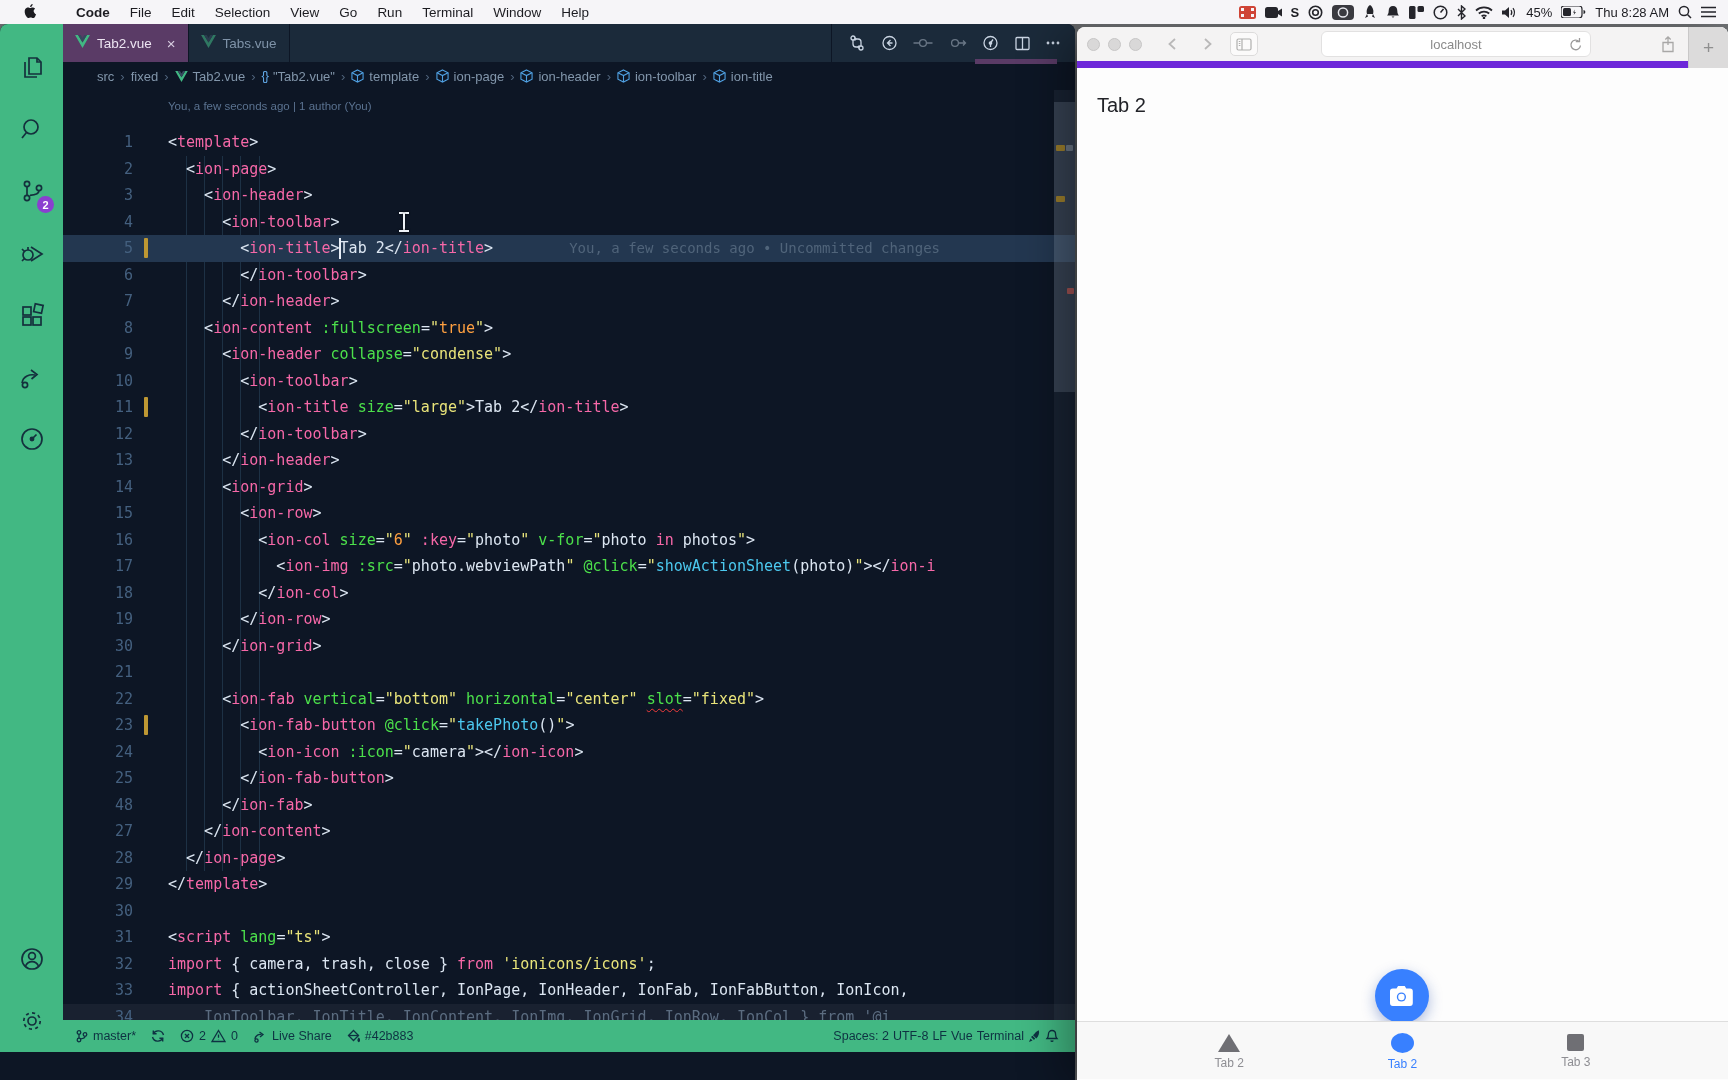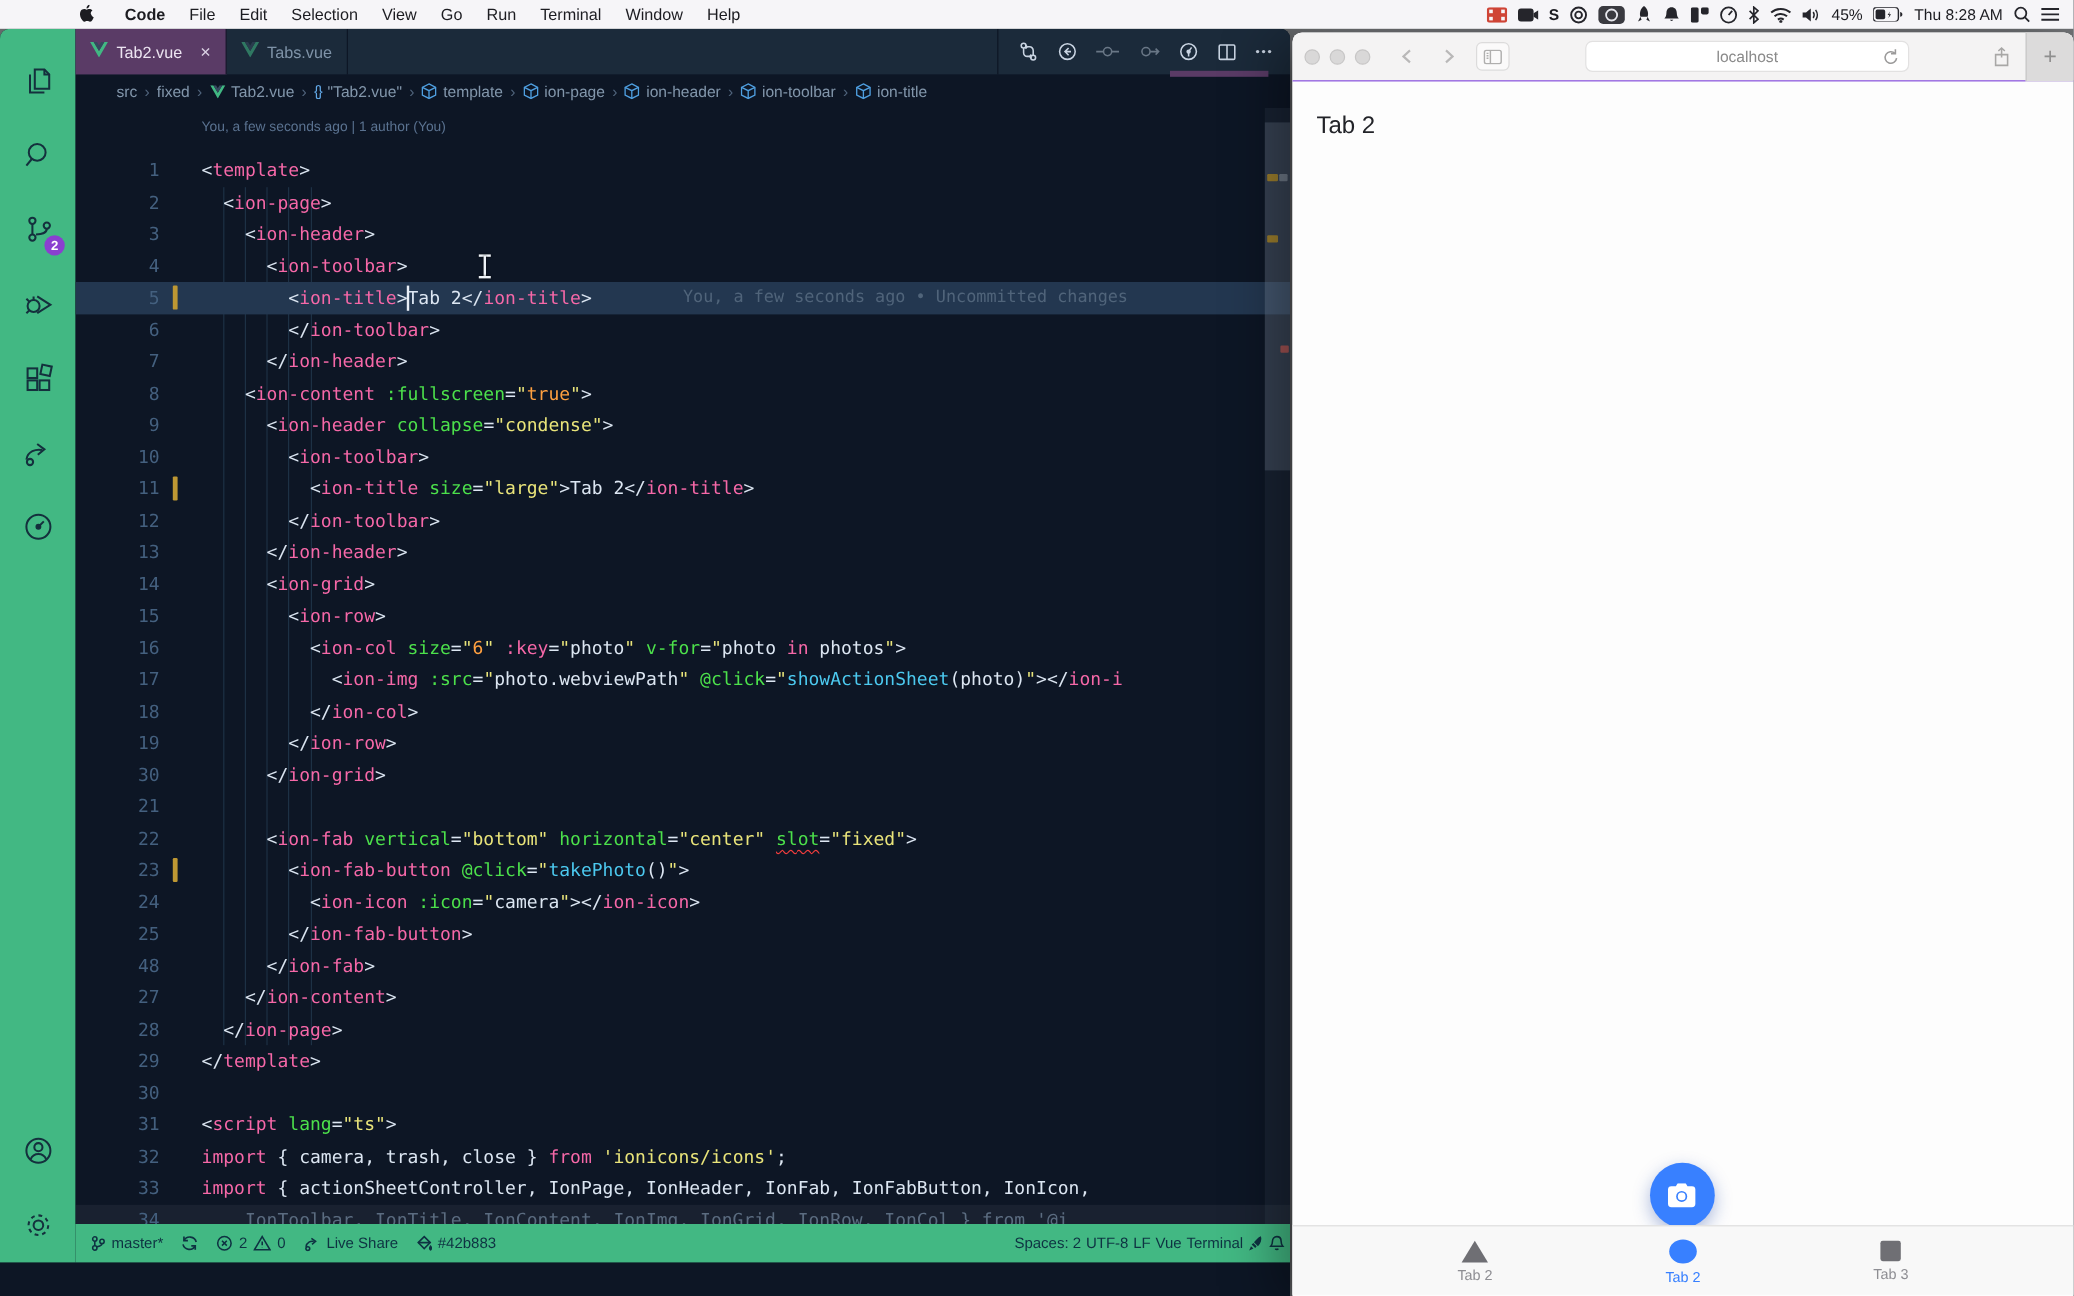--- a/index.html
+++ b/index.html
@@ -2,21 +2,21 @@
 <html><head>
 <meta charset="utf-8">
 <style>
   * { margin:0; padding:0; box-sizing:border-box; }
   html,body { width:1728px; height:1080px; overflow:hidden; font-family:"Liberation Sans",sans-serif; }
   .desktop { position:relative; width:1728px; height:1080px; background:#6f7174; cursor:default; }
 
   
   .menubar { position:absolute; left:0; top:0; width:1728px; height:24px; background:#f6f5f8;
              display:flex; align-items:center; font-size:13.5px; color:#1c1c21; z-index:50; }
-  .mb-left { display:flex; align-items:center; gap:4px; padding-left:14px;margin-left:42px; }
+  .mb-left { display:flex; align-items:center; gap:18px; padding-left:14px; }
   .mb-apple { padding:0 10px; display:flex; align-items:center; }
   .mb-item { padding:0 10px; }
   .mb-item.strong { font-weight:bold; }
   .mb-right { margin-left:auto; display:flex; align-items:center; gap:9px; padding-right:12px; }
   .mb-ico { display:flex; align-items:center; justify-content:center; }
   .mb-text { font-size:13px; color:#1c1c21; }
   .mb-sname { font-weight:bold; font-size:13px; }
   .mb-activebox { background:#3a3a40; border-radius:4px; padding:1px 4px; display:flex; align-items:center; }
 
   
@@ -72,27 +72,27 @@
   .vscroll { position:absolute; right:0; top:0; width:21px; height:100%; background:rgba(90,105,125,.15); }
   .vslider { position:absolute; right:0; top:12px; width:21px; height:290px; background:rgba(145,158,178,.25); }
   .ovmark { position:absolute; border-radius:1px; }
   .mouse-ibeam { position:absolute; left:334px; top:121px; width:14px; height:22px; pointer-events:none; z-index:5; }
   .mouse-ibeam .stem { position:absolute; left:6px; top:2px; width:2px; height:18px; background:#eef3f8; box-shadow:0 0 2px rgba(0,0,0,.8); }
   .mouse-ibeam .serif { position:absolute; width:10px; height:2px; left:2px; background:#eef3f8; box-shadow:0 0 2px rgba(0,0,0,.8); }
   .serif.top{ top:1px; } .serif.bot{ bottom:1px; }
 
   .statusbar { height:32px; background:#42b883; display:flex; align-items:center; font-size:12.5px; color:#0e3242; }
   .sb-left { display:flex; align-items:center; gap:15px; padding-left:12px; }
-  .sb-right { margin-left:auto; display:flex; align-items:center; gap:4px; padding-right:4px; }
+  .sb-right { margin-left:auto; display:flex; align-items:center; gap:4px; padding-right:16px; }
   .sb-item { display:flex; align-items:center; gap:5px; }
 
   
   .safari { position:absolute; left:1077px; top:27px; width:651px; height:1053px; border-radius:8px 8px 0 0;
             overflow:hidden; background:#fdfdfd; box-shadow:-14px 6px 44px rgba(0,0,0,.35); }
-  .saf-toolbar { height:41px; background:#f4f3f3; border-bottom:1px solid #6d28d9; display:flex; align-items:center; padding:0 10px; gap:8px; position:relative; }
+  .saf-toolbar { height:41px; background:#f4f3f3; border-bottom:7px solid #6d28d9; display:flex; align-items:center; padding:0 10px; gap:8px; position:relative; }
   .saf-lights { display:flex; gap:8px; margin-right:8px; }
   .saf-light { width:13px; height:13px; border-radius:50%; background:#d9d8d8; border:1px solid #c7c6c6; }
   .saf-btn { width:28px; height:24px; border:1px solid #dcdbdb; background:#fbfafa; border-radius:5px; display:flex; align-items:center; justify-content:center; }
   .saf-btn.noborder { border:none; background:none; }
   .saf-addr { flex:1; max-width:270px; margin:0 auto; height:26px; background:#ffffff; border:1px solid #e2e1e1; border-radius:6px;
               display:flex; align-items:center; justify-content:center; position:relative; font-size:13px; color:#8a8a8a; }
   .saf-reload { position:absolute; right:7px; top:5px; }
   .saf-newtab-tile { position:absolute; right:0; top:0; width:40px; height:41px; background:#dcdbdb; border-left:1px solid #c9c8c8;
                      display:flex; align-items:center; justify-content:center; font-size:19px; color:#8f8f8f; }
   .saf-content { position:relative; height:1011px; background:#fdfdfd; }

